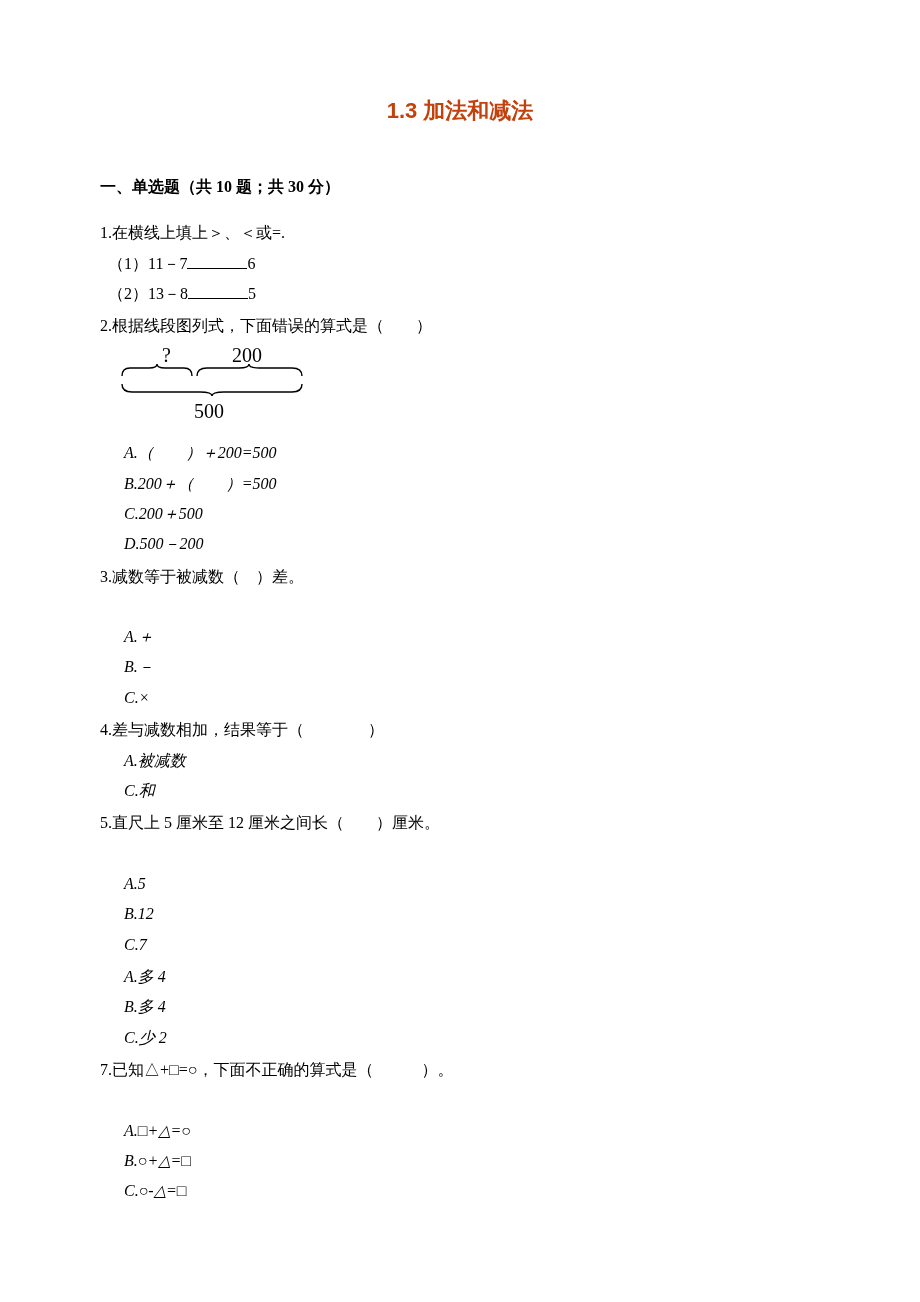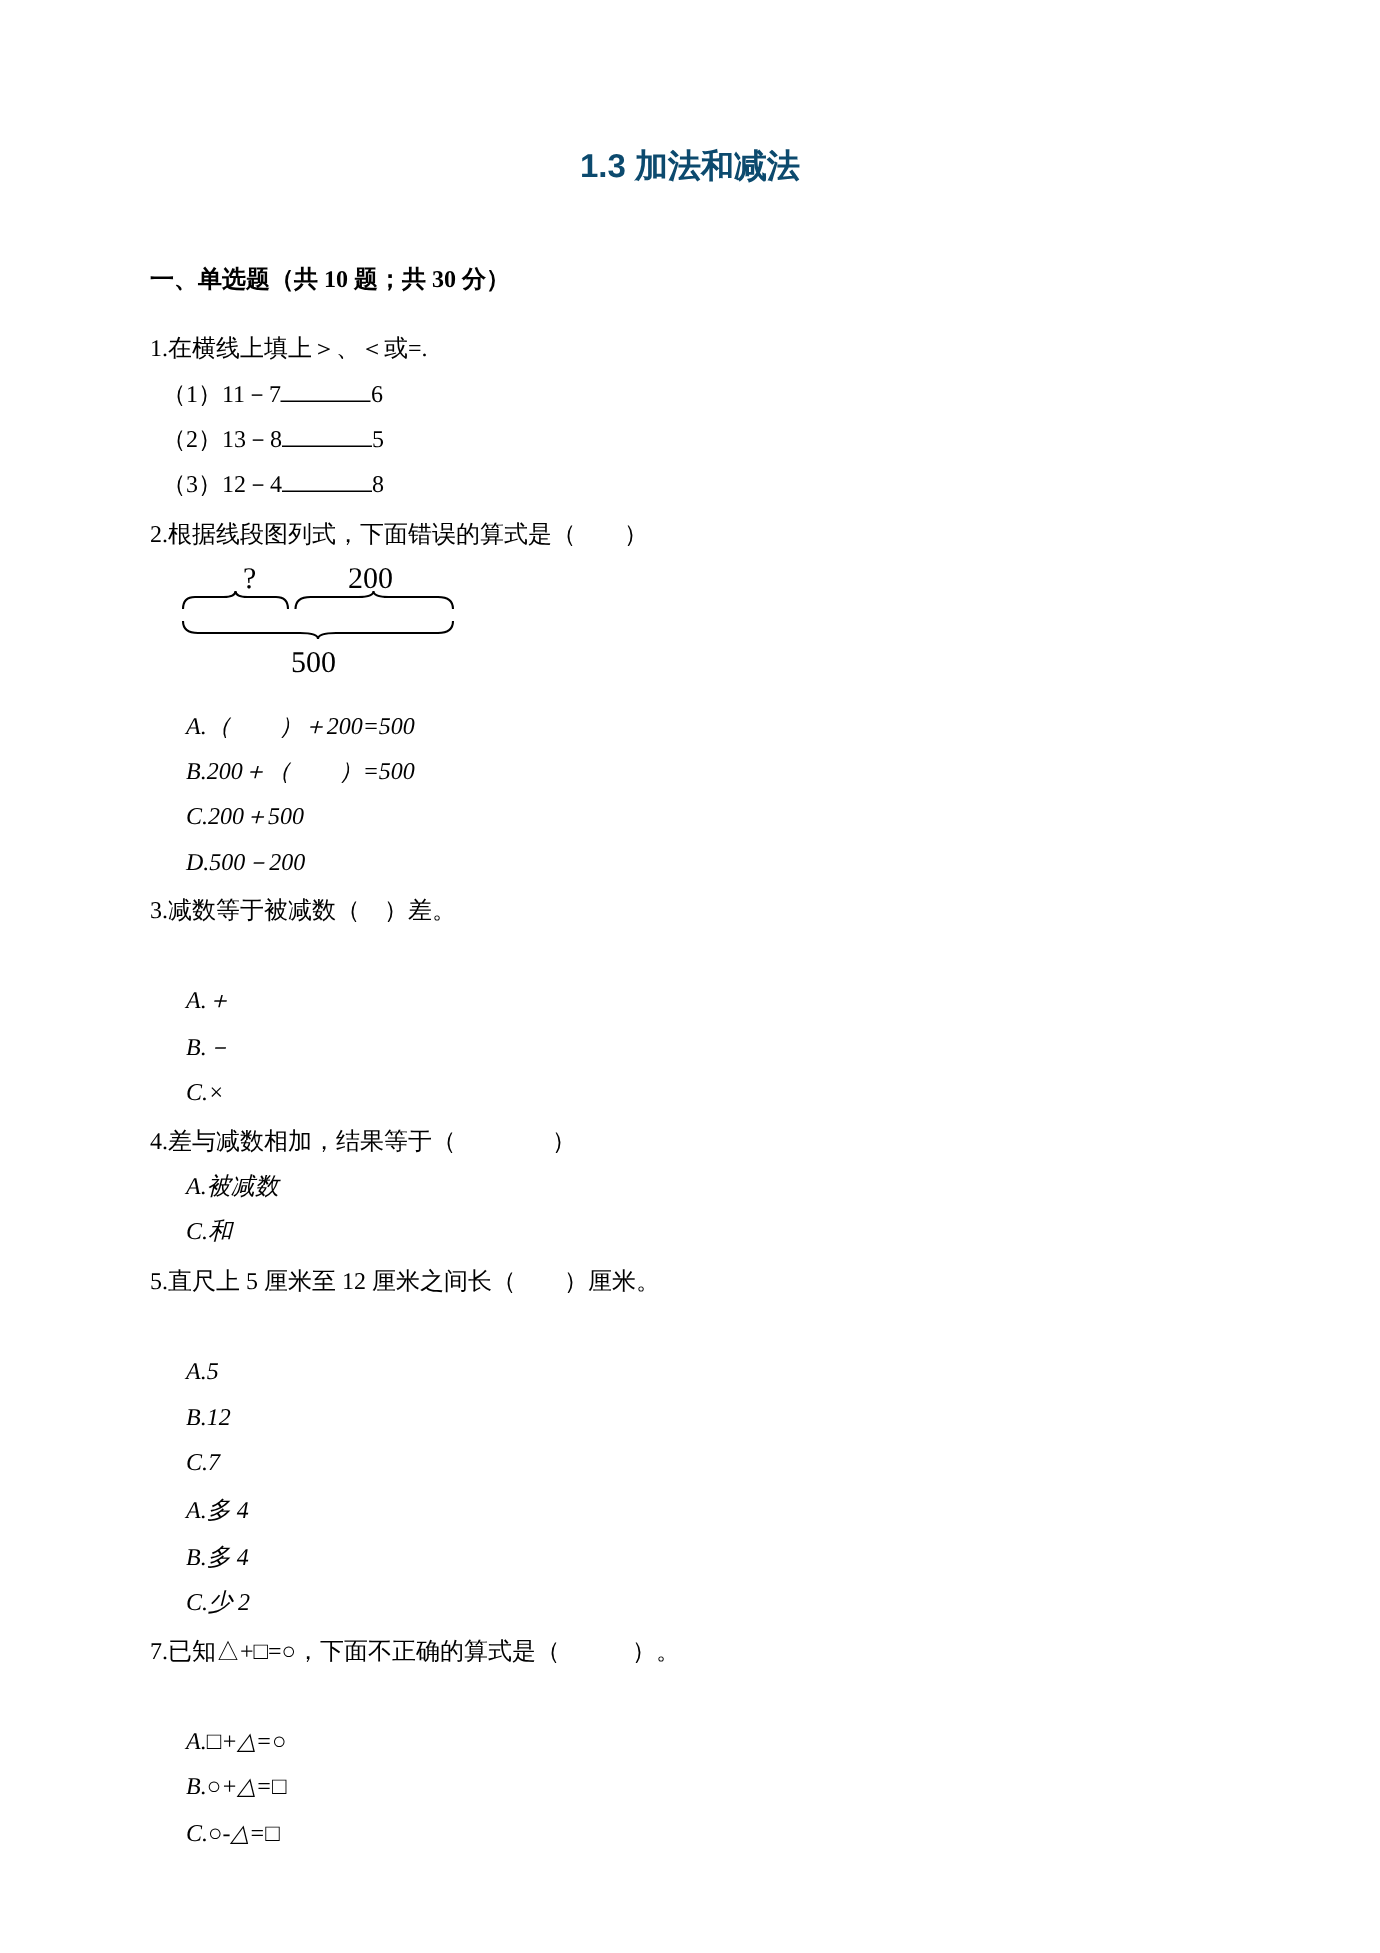--- a/index.html
+++ b/index.html
@@ -12,21 +12,21 @@
       width: 920px;
       min-height: 1302px;
       padding: 90px 100px 50px 100px;
       font-family: "SimSun", "宋体", serif;
       font-size: 16px;
       color: #000000;
       line-height: 1.9;
     }
     .title {
       text-align: center;
-      color: #0c4a6e;
+      color: #c2410c;
       font-size: 22px;
       font-weight: bold;
       margin-bottom: 40px;
       font-family: "SimHei", "黑体", sans-serif;
     }
     .section-heading {
       font-weight: bold;
       margin-bottom: 16px;
     }
     .question {
@@ -63,23 +63,20 @@
 
 <div class="section-heading">一、单选题（共 10 题；共 30 分）</div>
 
 <div class="question">
   <div class="q-line">1.在横线上填上＞、＜或=.</div>
   <div class="q-line sub-line">
     <span>（1）11－7</span><span class="blank"></span><span>6</span>
   </div>
   <div class="q-line sub-line">
     <span>（2）13－8</span><span class="blank"></span><span>5</span>
-  </div>
-  <div class="q-line sub-line">
-    <span>（3）12－4</span><span class="blank"></span><span>8</span>
   </div>
 </div>
 
 <div class="question">
   <div class="q-line">2.根据线段图列式，下面错误的算式是（　　）</div>
 
   <div class="diagram">
     <svg width="205" height="78" viewBox="0 0 205 78">
       <text x="50" y="16" font-family="Times New Roman, serif" font-size="20">?</text>
       <text x="120" y="16" font-family="Times New Roman, serif" font-size="20">200</text>

